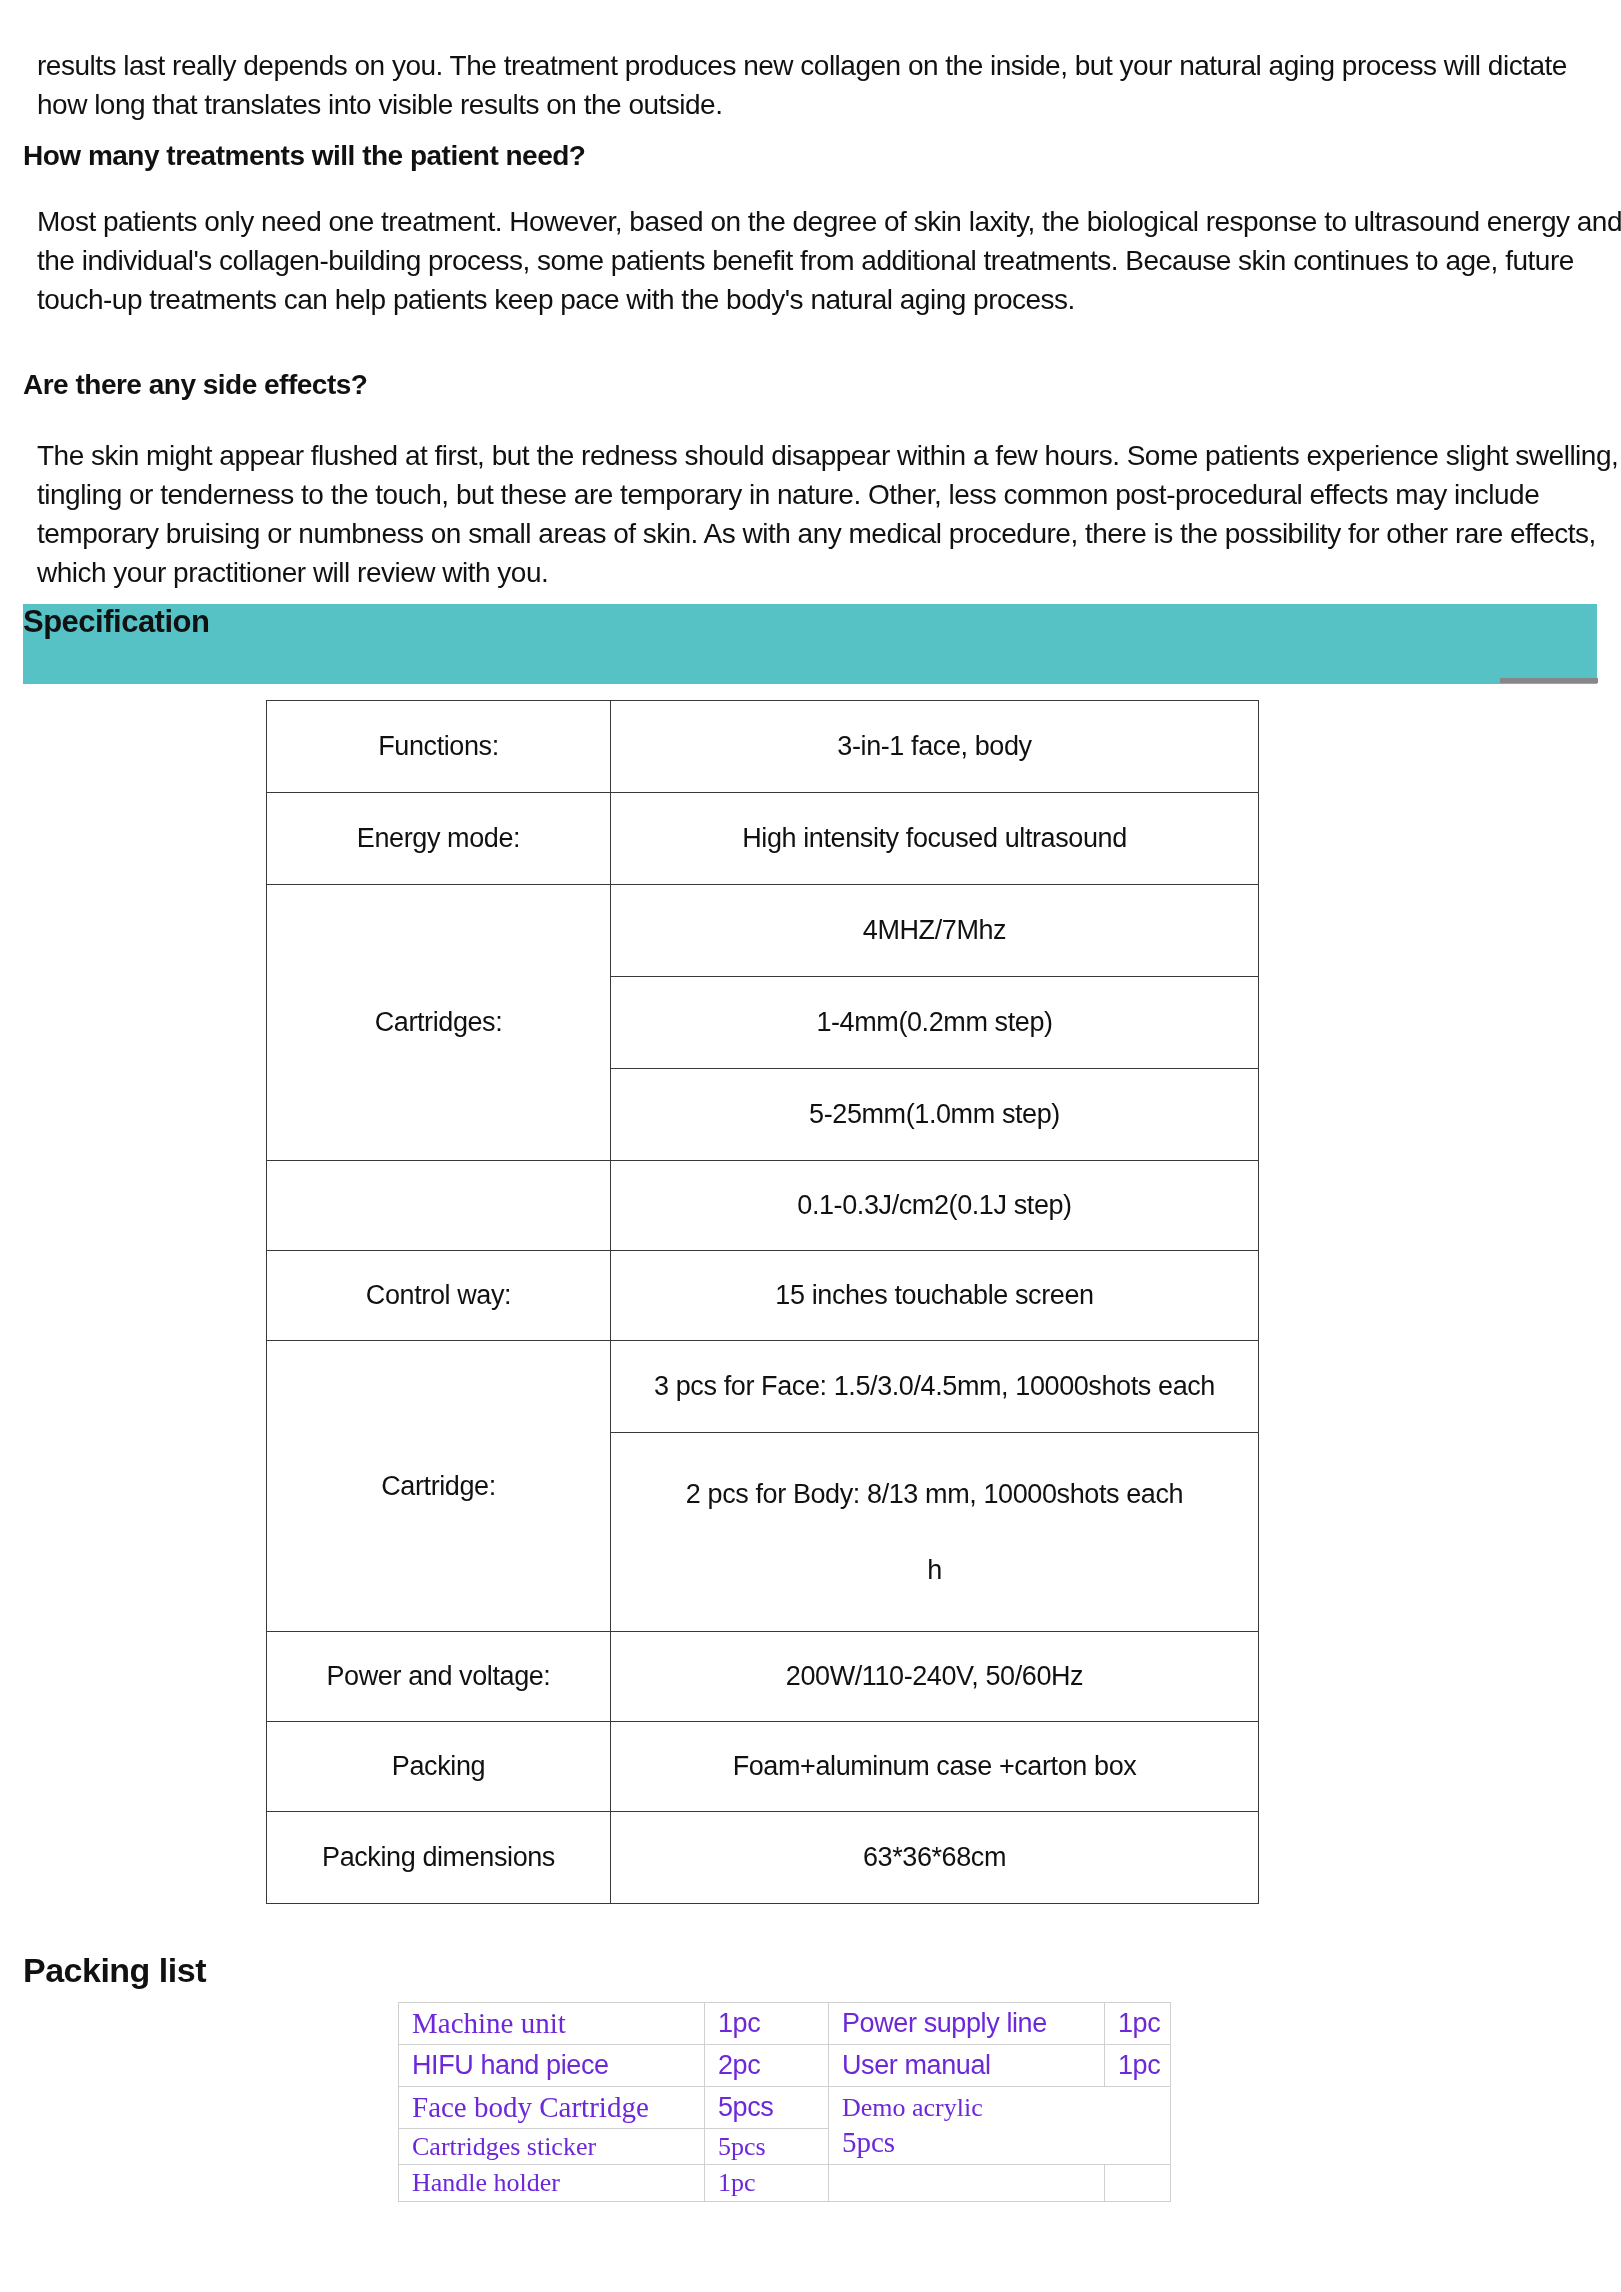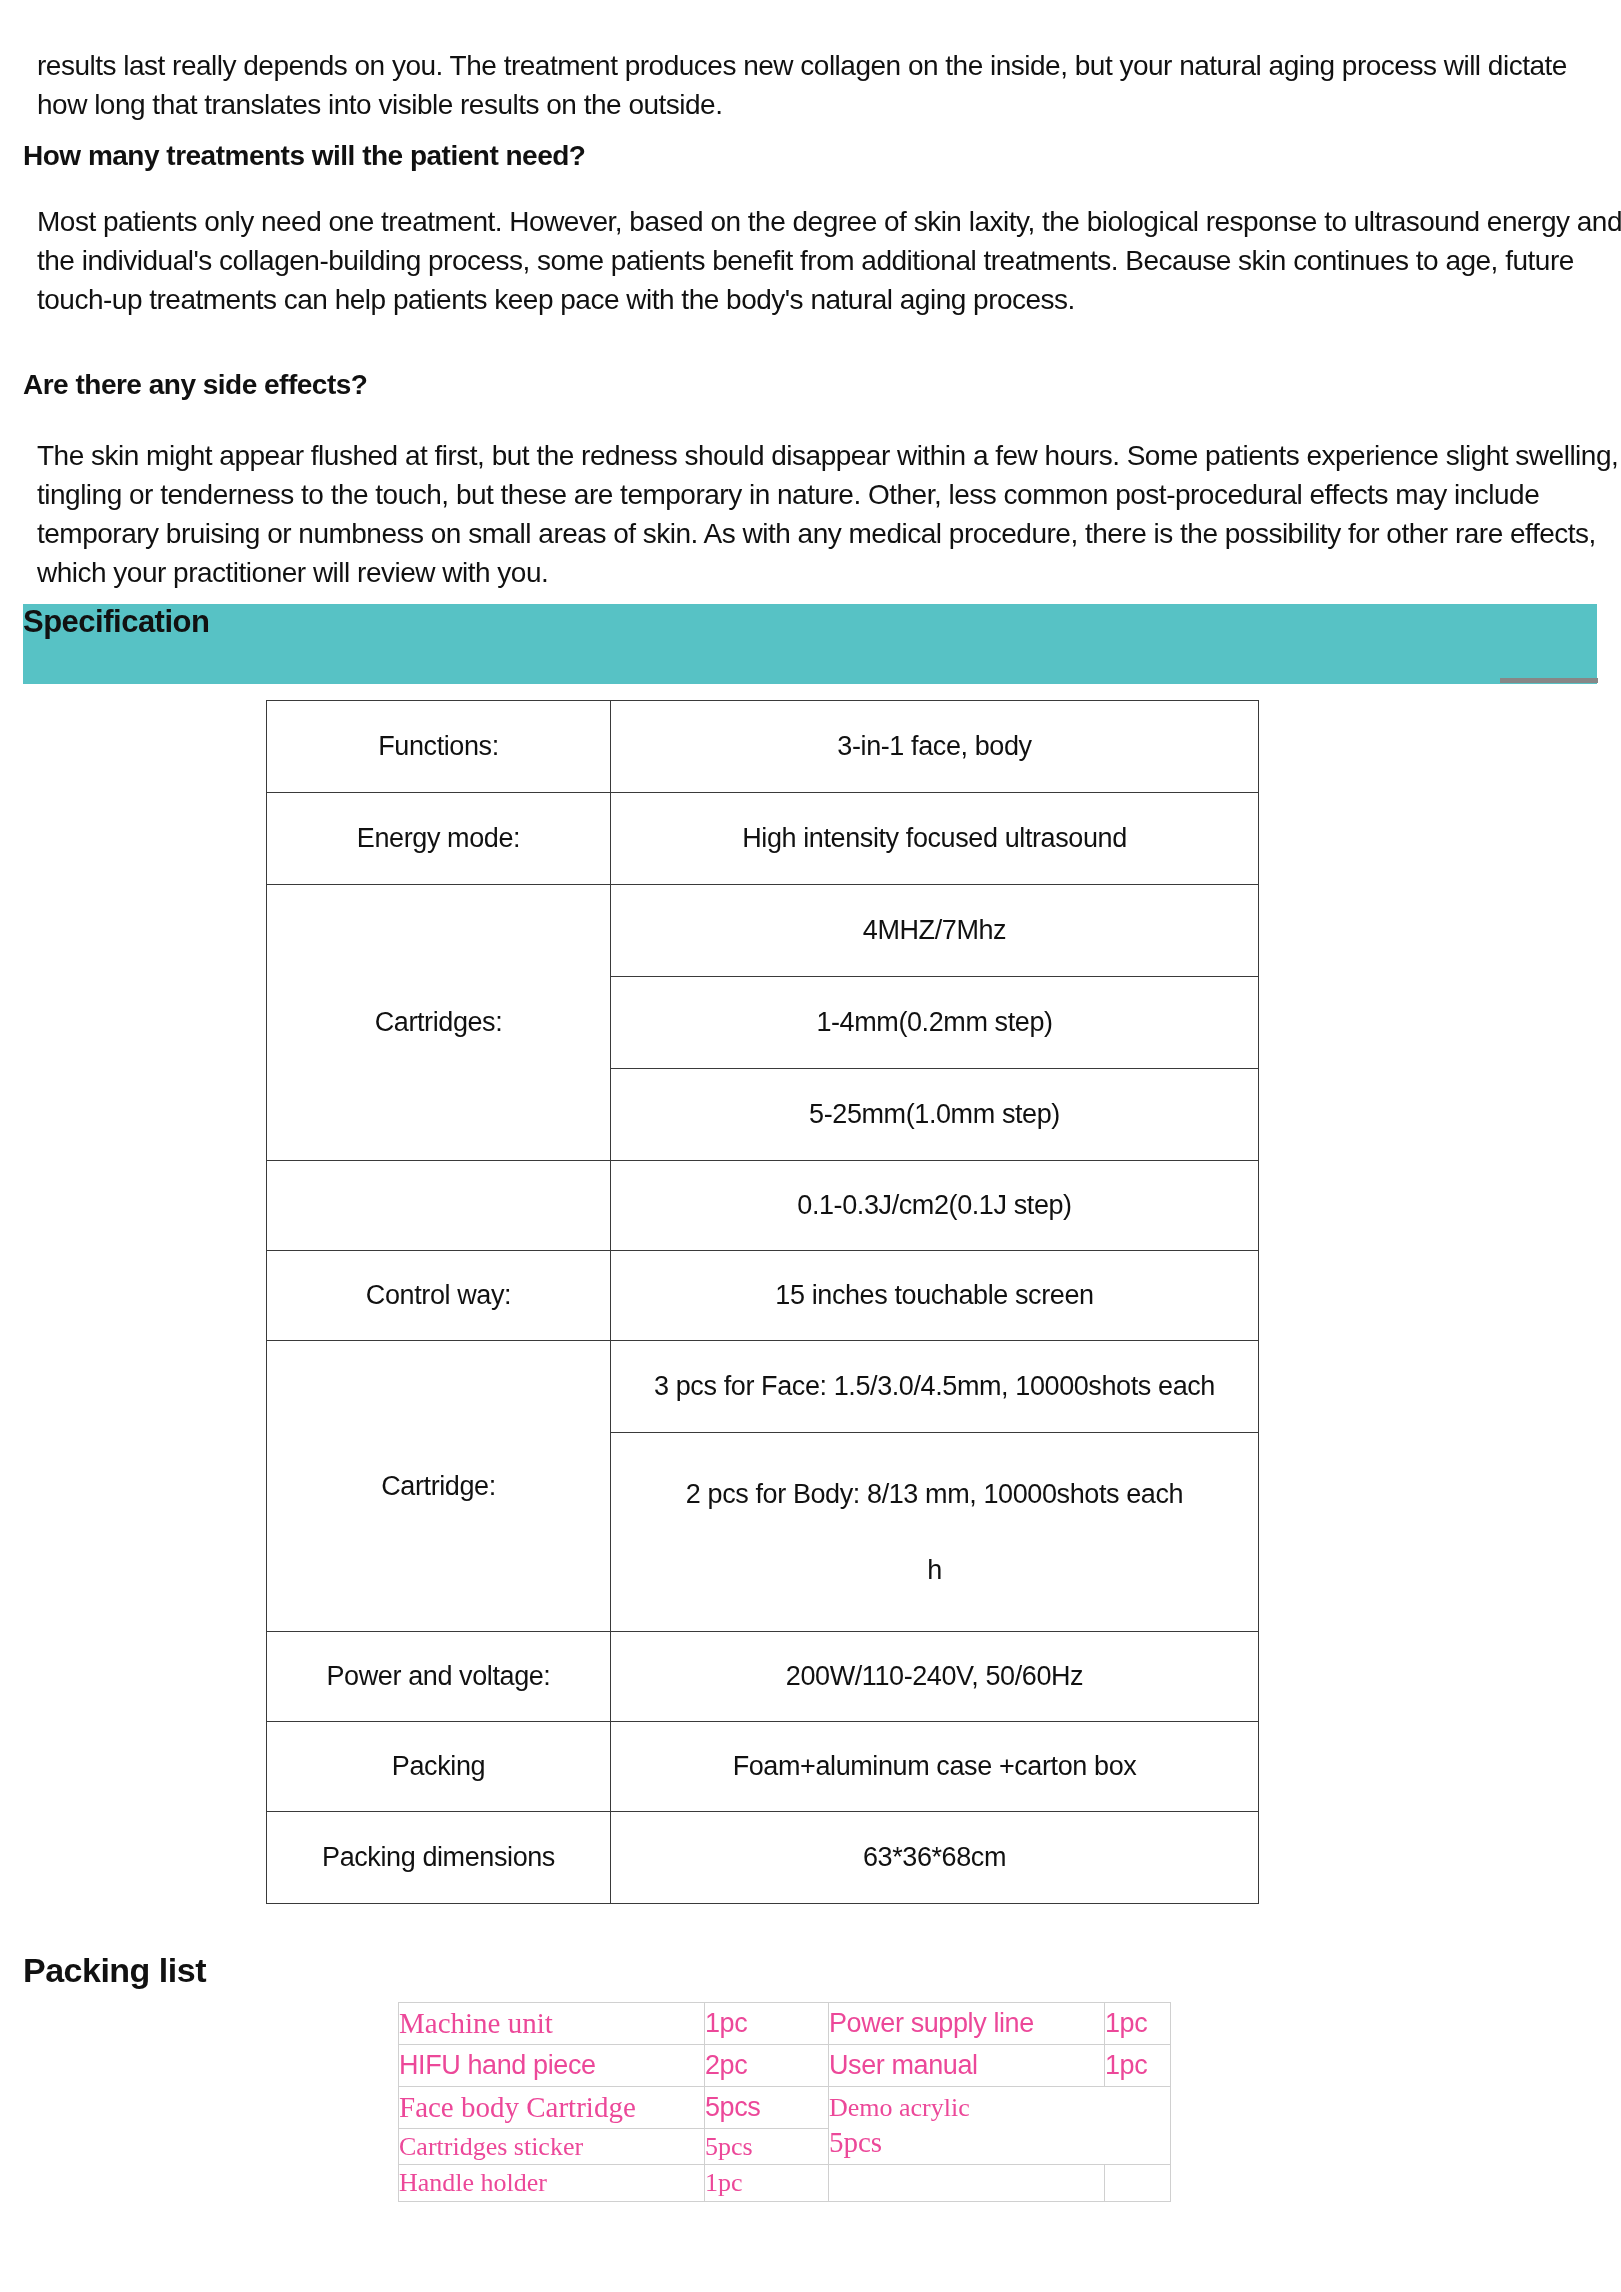--- a/index.html
+++ b/index.html
@@ -49,21 +49,21 @@
   .r103 { height: 90px; }
   .r176 { height: 199px; }
   .h-letter { display: block; margin-top: 45px; }
   
   table.pack {
     position: absolute; left: 398px; top: 2002px; width: 772px;
     border-collapse: collapse; table-layout: fixed;
   }
   table.pack td {
     border: 1.8px solid #d0d0d0; text-align: left; vertical-align: middle;
-    padding: 0 0; color: #ec4899; white-space: nowrap;
+    padding: 0 13px; color: #6d28d9; white-space: nowrap;
   }
   table.pack col.p1 { width: 306px; }
   table.pack col.p2 { width: 124px; }
   table.pack col.p3 { width: 276px; }
   table.pack col.p4 { width: 66px; }
   .serif-lg { font-family: "Liberation Serif", serif; font-size: 29px; }
   .serif-md { font-family: "Liberation Serif", serif; font-size: 26px; }
   .sans-lg { font-family: "Liberation Sans", sans-serif; font-size: 27px; letter-spacing: -0.4px; }
   .pr1 { height: 42px; }
   .pr2 { height: 42px; }

